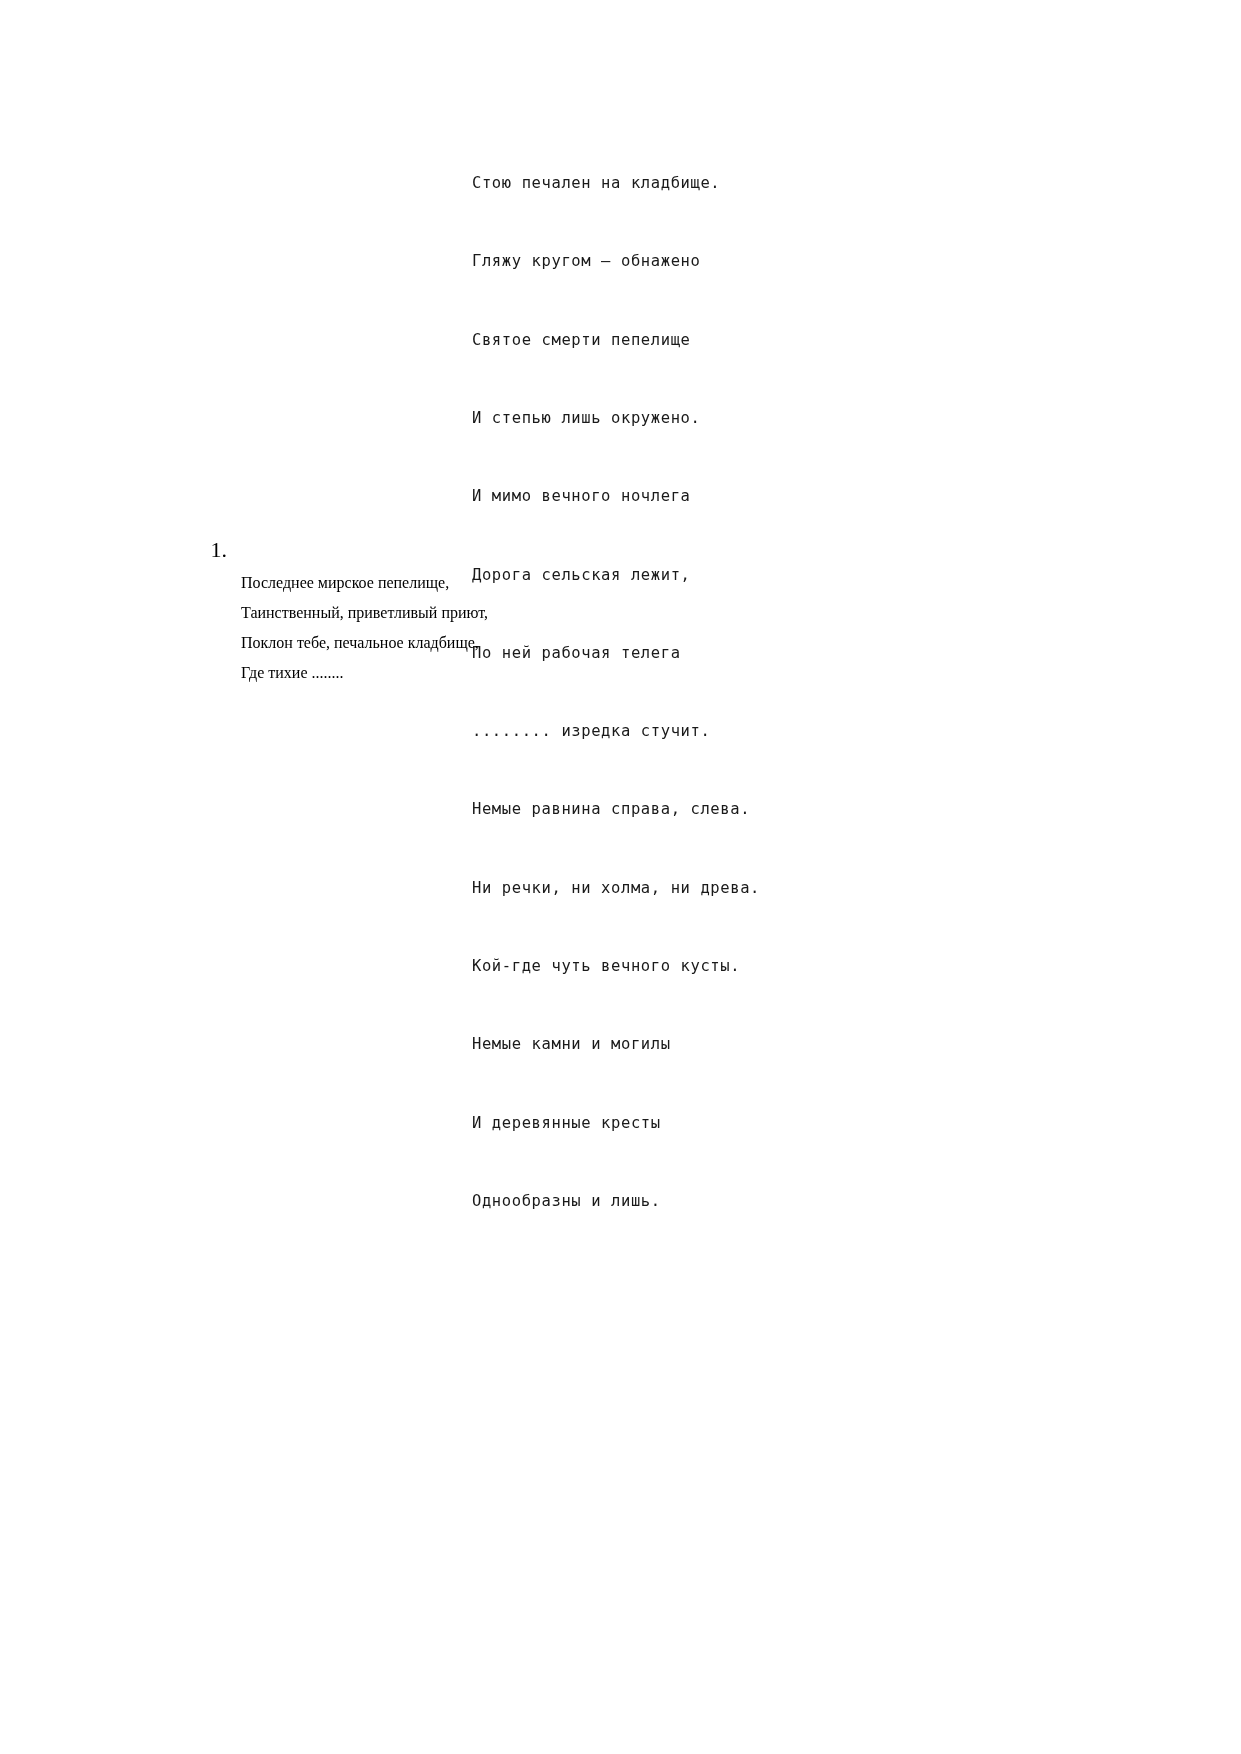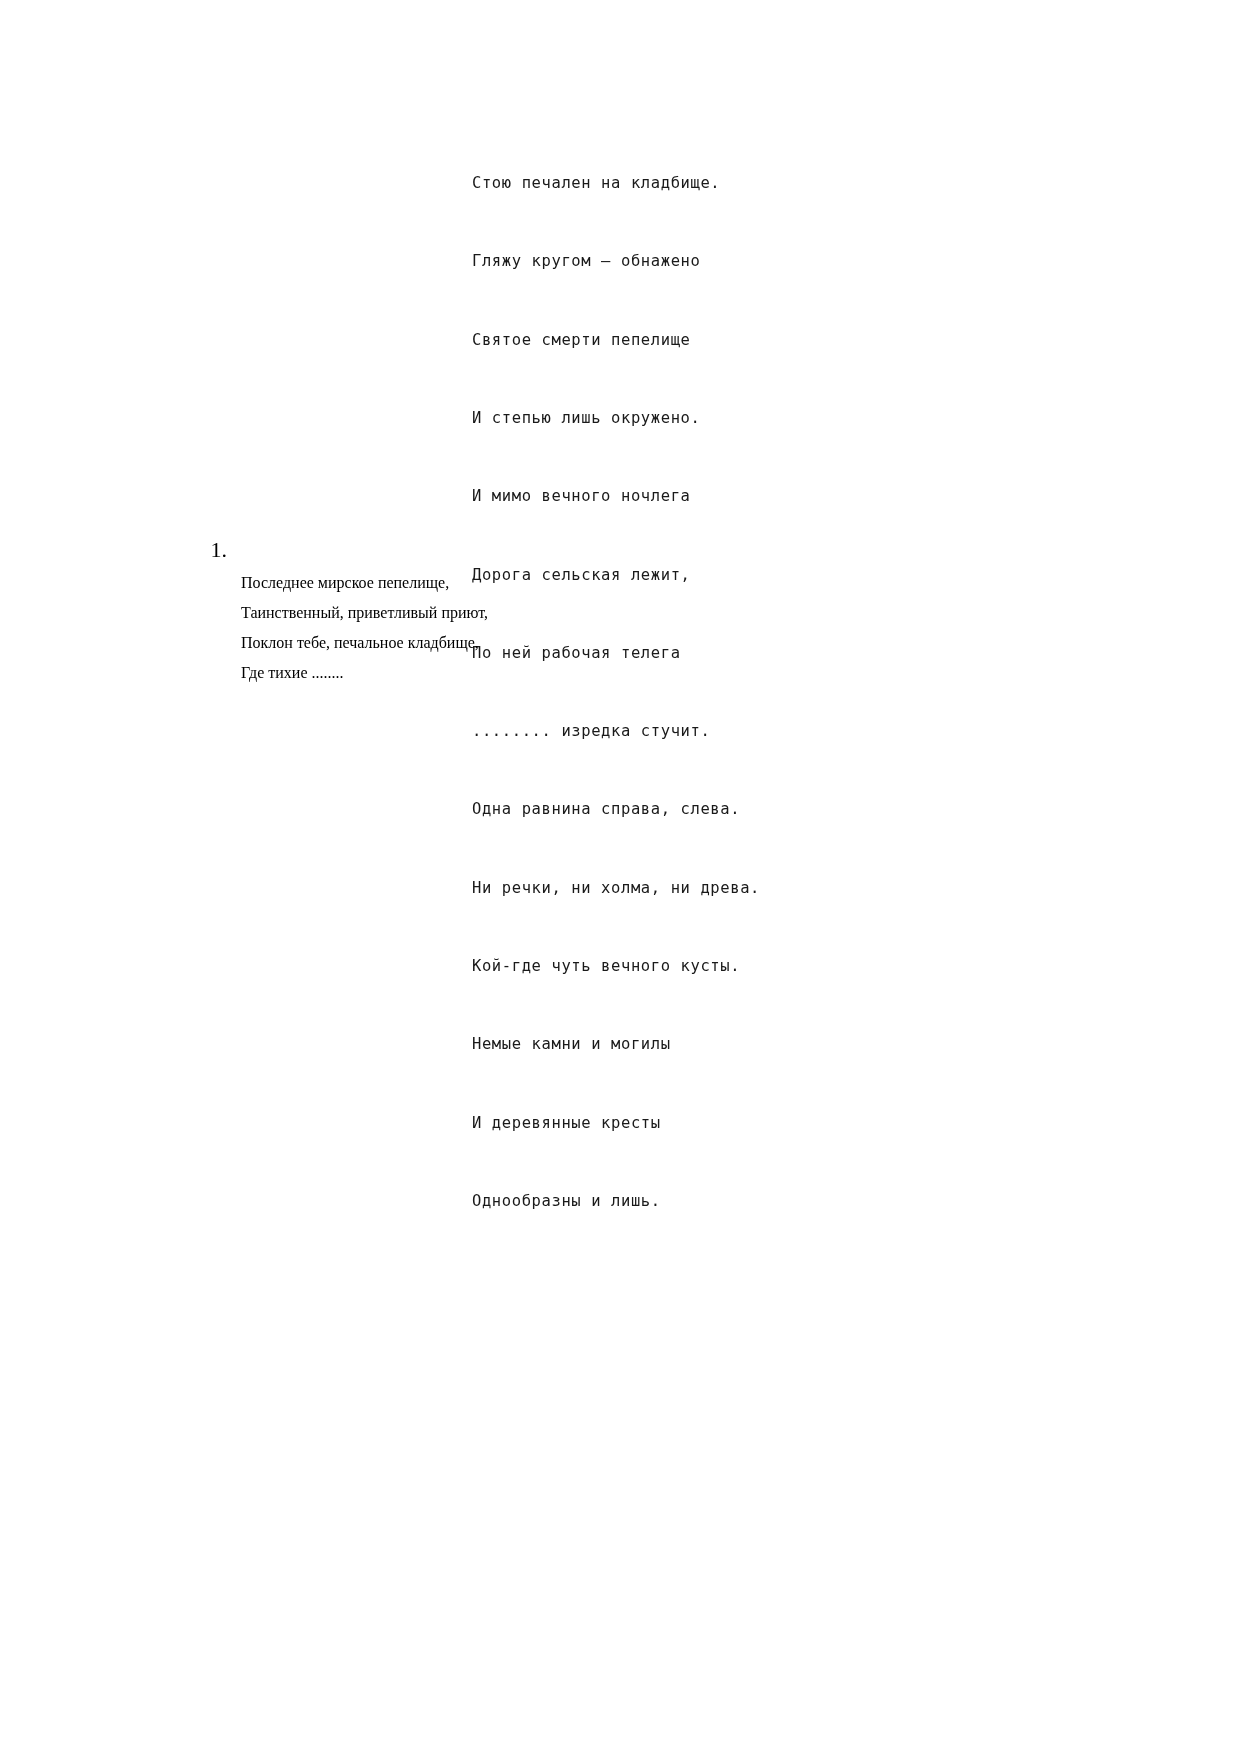--- a/index.html
+++ b/index.html
@@ -110,21 +110,21 @@
 
   <div class="poem-block">
     <div class="poem-line">Стою печален на кладбище.</div>
     <div class="poem-line">Гляжу кругом — обнажено</div>
     <div class="poem-line">Святое смерти пепелище</div>
     <div class="poem-line">И степью лишь окружено.</div>
     <div class="poem-line">И мимо вечного ночлега</div>
     <div class="poem-line">Дорога сельская лежит,</div>
     <div class="poem-line">По ней рабочая телега</div>
     <div class="poem-line">........ изредка стучит.</div>
-    <div class="poem-line">Одна равнина справа, слева.</div>
+    <div class="poem-line">Немые равнина справа, слева.</div>
     <div class="poem-line">Ни речки, ни холма, ни древа.</div>
     <div class="poem-line">Кой-где чуть вечного кусты.</div>
     <div class="poem-line">Немые камни и могилы</div>
     <div class="poem-line">И деревянные кресты</div>
     <div class="poem-line">Однообразны и лишь.</div>
   </div>
 
 
   <div class="note-list">
     <div class="note-item">

